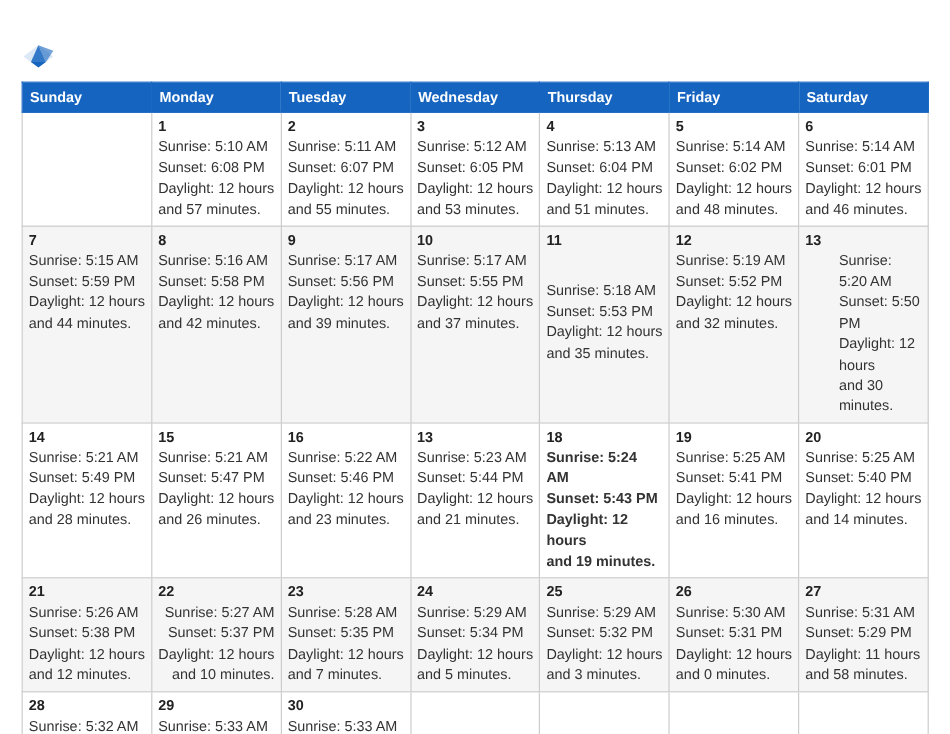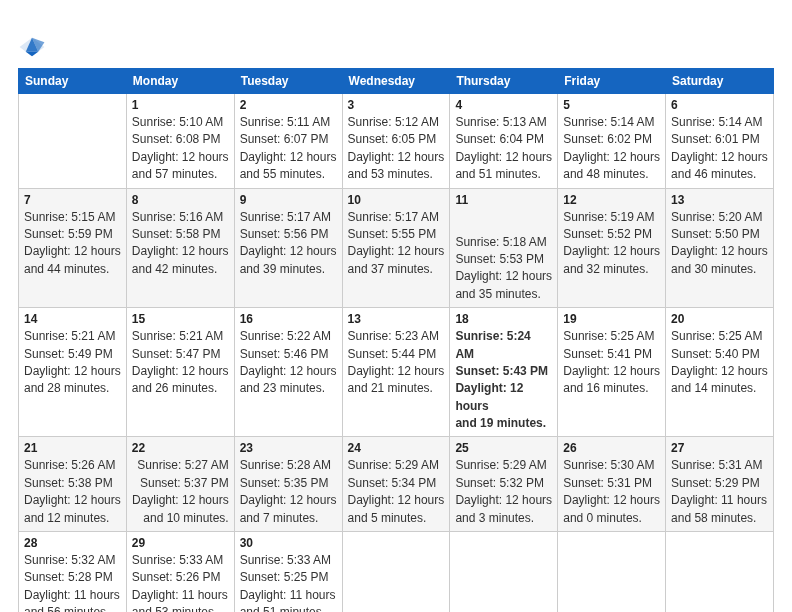--- a/index.html
+++ b/index.html
@@ -204,21 +204,21 @@
           </td>
           <td>
             <div class="day-number">12</div>
             <div class="day-info" style="white-space: pre-line;">Sunrise: 5:19 AM
 Sunset: 5:52 PM
 Daylight: 12 hours
 and 32 minutes.</div>
           </td>
           <td>
             <div class="day-number">13</div>
-            <div class="day-info" style="white-space: pre-line;">Sunrise: 5:20 AM
+            <div class="day-info" style="white-space: pre-line; margin-left: 28px;">Sunrise: 5:20 AM
 Sunset: 5:50 PM
 Daylight: 12 hours
 and 30 minutes.</div>
           </td>
         </tr>
         <tr>
           <td>
             <div class="day-number">14</div>
             <div class="day-info" style="white-space: pre-line;">Sunrise: 5:21 AM
 Sunset: 5:49 PM

